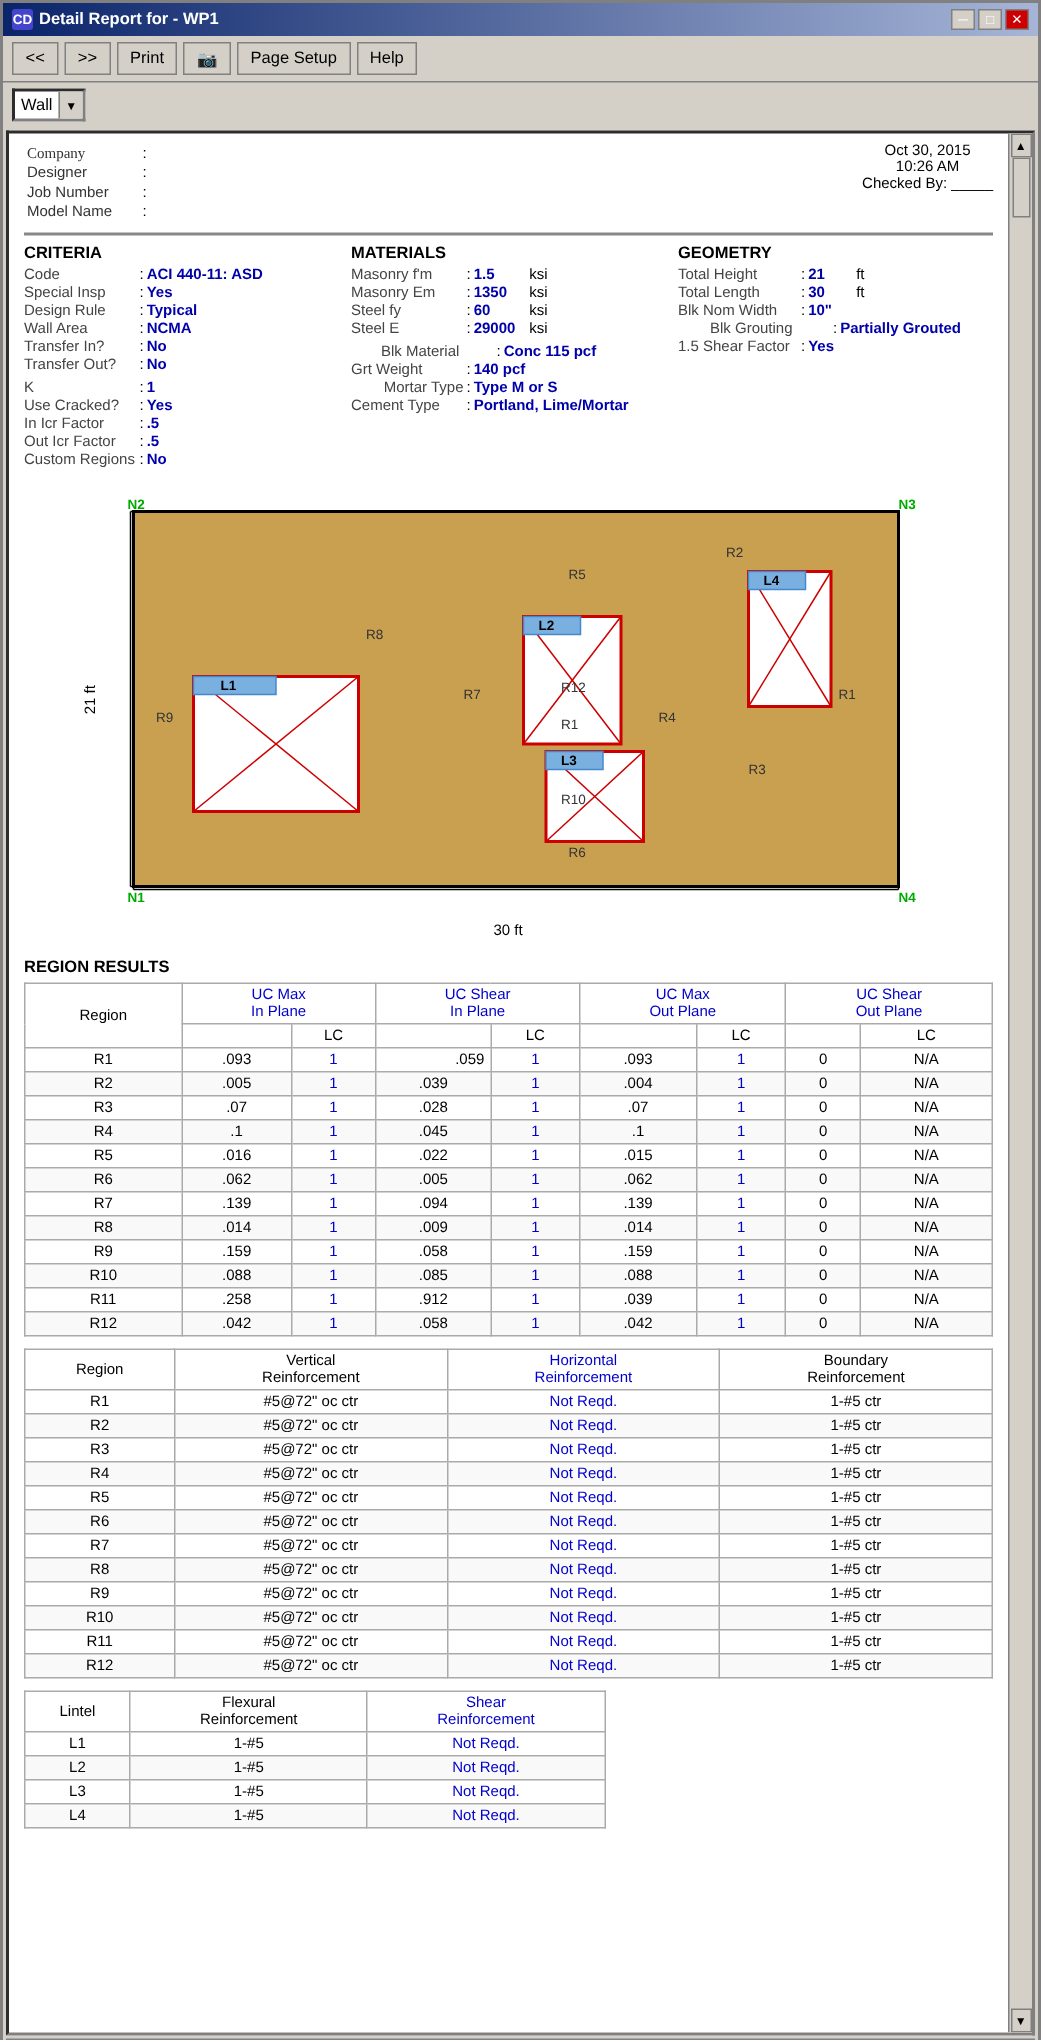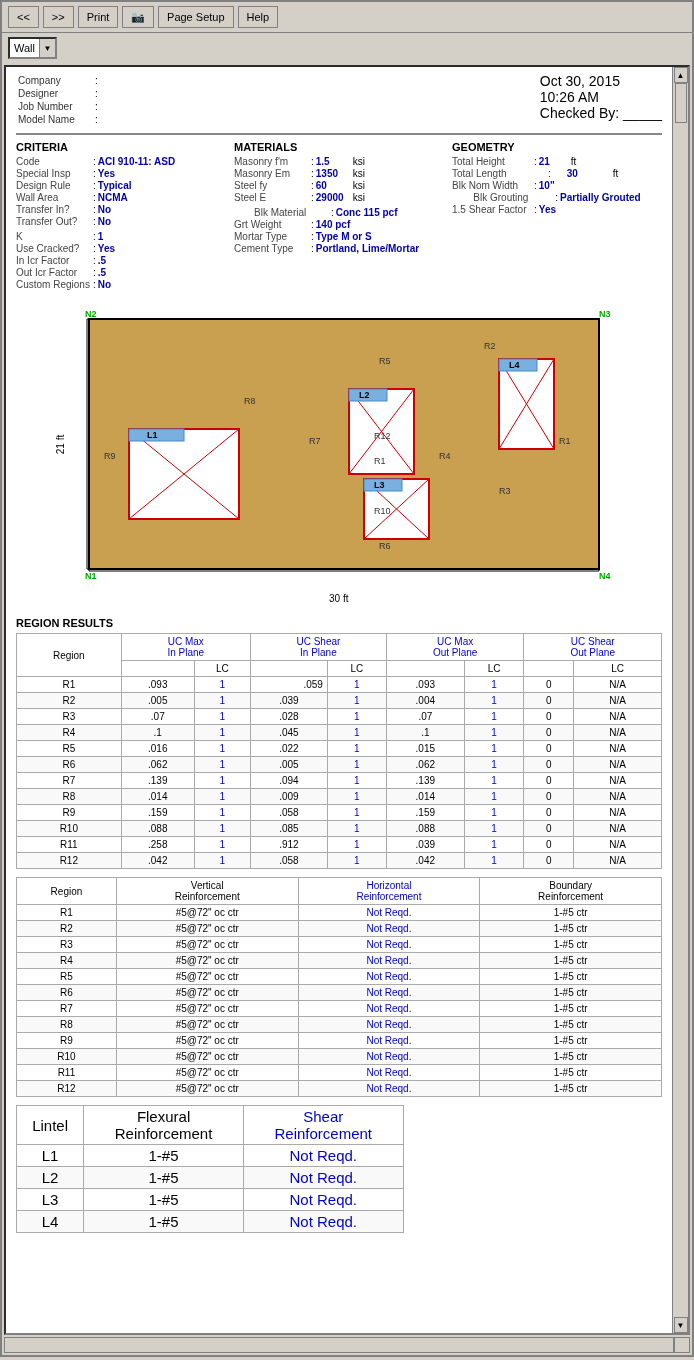--- a/index.html
+++ b/index.html
@@ -16,20 +16,31 @@
     .toolbar { background: #d4d0c8; padding: 4px 6px; display: flex; align-items: center; gap: 4px; border-bottom: 1px solid #808080; }
     .tool-btn { background: #d4d0c8; border: 1px solid #808080; padding: 2px 8px; font-size: 11px; cursor: pointer; height: 22px; }
     
     .wall-select-area { padding: 4px 6px; display: flex; align-items: center; gap: 4px; }
   </style>
 </head>
 <body>
 
 <div class="window">
 
+  <div class="title-bar">
+    <div class="title-bar-left">
+      <div class="title-bar-icon">CD</div>
+      <span>Detail Report for - WP1</span>
+    </div>
+    <div class="title-bar-controls">
+      <div class="tb-btn">─</div>
+      <div class="tb-btn">□</div>
+      <div class="tb-btn close">✕</div>
+    </div>
+  </div>
 
   <div class="toolbar">
     <button class="tool-btn">&lt;&lt;</button>
     <button class="tool-btn">&gt;&gt;</button>
     <button class="tool-btn">Print</button>
     <button class="tool-btn">📷</button>
     <button class="tool-btn">Page Setup</button>
     <button class="tool-btn">Help</button>
   </div>
 
@@ -40,58 +51,58 @@
     </div>
   </div>
 
   <div style="position:relative; margin:2px; border:2px inset #808080; background:white; height:1270px; overflow:hidden;">
     <div style="padding:6px 10px; overflow-y:auto; height:100%; width:calc(100% - 16px);">
 
       <div style="display:flex; justify-content:space-between; margin-bottom:6px;">
         <table style="font-size:10px; border:none;">
           <tbody>
               <tr>
-                <td style="color:#333; width:75px;">Company</td>
+                <td style="color:#333; width:75px;font-family:Liberation Serif, serif;">Company</td>
                 <td style="width:6px;">:</td>
                 <td></td>
               </tr>
           <tr>
                 <td style="color:#333;">Designer</td>
                 <td>:</td>
                 <td></td>
               </tr>
           <tr>
                 <td style="color:#333;">Job Number</td>
                 <td>:</td>
                 <td></td>
               </tr>
           <tr>
                 <td style="color:#333;">Model Name</td>
                 <td>:</td>
                 <td></td>
               </tr>
         </tbody>
           </table>
-        <div style="text-align:left; font-size:14px;">
+        <div style="text-align:center; font-size:10px;">
           <div>Oct 30, 2015</div>
           <div>10:26 AM</div>
           <div>Checked By: _____</div>
         </div>
       </div>
 
       <hr style="border:1px solid #888; margin-bottom:6px;">
 
       <div style="display:grid; grid-template-columns:1fr 1fr 1fr; gap:0 8px; font-size:10px; margin-bottom:8px;">
 
         <div>
           <div style="font-weight:bold; font-size:11px; margin-bottom:3px;">CRITERIA</div>
           <div style="display:flex; gap:2px; margin-bottom:1px;">
             <span style="min-width:75px; color:#444;">Code</span>
             <span>:</span>
-            <span style="color:#0000aa; font-weight:bold;">ACI 910-11: ASD</span>
+            <span style="color:#0000aa; font-weight:bold;">ACI 440-11: ASD</span>
           </div>
           <div style="display:flex; gap:2px; margin-bottom:1px;">
             <span style="min-width:75px; color:#444;">Special Insp</span>
             <span>:</span>
             <span style="color:#0000aa; font-weight:bold;">Yes</span>
           </div>
           <div style="display:flex; gap:2px; margin-bottom:1px;">
             <span style="min-width:75px; color:#444;">Design Rule</span>
             <span>:</span>
             <span style="color:#0000aa; font-weight:bold;">Typical</span>
@@ -169,41 +180,41 @@
           <div style="display:flex; gap:2px; margin-bottom:1px;padding-left:20px;">
             <span style="min-width:75px; color:#444;">Blk Material</span>
             <span>:</span>
             <span style="color:#0000aa; font-weight:bold;">Conc 115 pcf</span>
           </div>
           <div style="display:flex; gap:2px; margin-bottom:1px;">
             <span style="min-width:75px; color:#444;">Grt Weight</span>
             <span>:</span>
             <span style="color:#0000aa; font-weight:bold;">140 pcf</span>
           </div>
-          <div style="display:flex; gap:2px; margin-bottom:1px;">
+          <div style="display:flex; gap:2px; margin-bottom:1px;text-align:right;">
             <span style="min-width:75px; color:#444;">Mortar Type</span>
             <span>:</span>
             <span style="color:#0000aa; font-weight:bold;">Type M or S</span>
           </div>
           <div style="display:flex; gap:2px; margin-bottom:1px;">
             <span style="min-width:75px; color:#444;">Cement Type</span>
             <span>:</span>
             <span style="color:#0000aa; font-weight:bold;">Portland, Lime/Mortar</span>
           </div>
         </div>
 
         <div>
           <div style="font-weight:bold; font-size:11px; margin-bottom:3px;">GEOMETRY</div>
           <div style="display:flex; gap:2px; margin-bottom:1px; align-items:center;">
             <span style="min-width:80px; color:#444;">Total Height</span>
             <span>:</span>
             <span style="color:#0000aa; font-weight:bold; min-width:30px;">21</span>
             <span>ft</span>
           </div>
-          <div style="display:flex; gap:16px; margin-bottom:1px; align-items:center;">
+          <div style="display:flex; gap:2px; margin-bottom:1px; align-items:center;">
             <span style="min-width:80px; color:#444;">Total Length</span>
             <span>:</span>
             <span style="color:#0000aa; font-weight:bold; min-width:30px;">30</span>
             <span>ft</span>
           </div>
           <div style="display:flex; gap:2px; margin-bottom:1px;">
             <span style="min-width:80px; color:#444;">Blk Nom Width</span>
             <span>:</span>
             <span style="color:#0000aa; font-weight:bold;">10"</span>
           </div>
@@ -530,21 +541,21 @@
     <td style="border:1px solid #aaa; padding:2px 4px; text-align:center;">R12</td>
     <td style="border:1px solid #aaa; padding:2px 4px; text-align:center;">#5@72" oc ctr</td>
     <td style="border:1px solid #aaa; padding:2px 4px; text-align:center; color:#0000cc;">Not Reqd.</td>
     <td style="border:1px solid #aaa; padding:2px 4px; text-align:center;">1-#5 ctr</td>
   </tr>
             </tbody>
         </table>
       </div>
 
       <div style="margin-bottom:8px;">
-        <table style="width:60%; border-collapse:collapse; font-size:15px;">
+        <table style="width:60%; border-collapse:collapse; font-size:10px;">
           <thead>
             <tr>
               <th style="border:1px solid #aaa; padding:2px 4px; text-align:center; font-weight:normal;">Lintel</th>
               <th style="border:1px solid #aaa; padding:2px 4px; text-align:center; font-weight:normal;">Flexural<br>Reinforcement</th>
               <th style="border:1px solid #aaa; padding:2px 4px; text-align:center; font-weight:normal; color:#0000cc;">Shear<br>Reinforcement</th>
             </tr>
           </thead>
           <tbody id="lintel-results-body">
           <tr>
     <td style="border:1px solid #aaa; padding:2px 4px; text-align:center;">L1</td>

